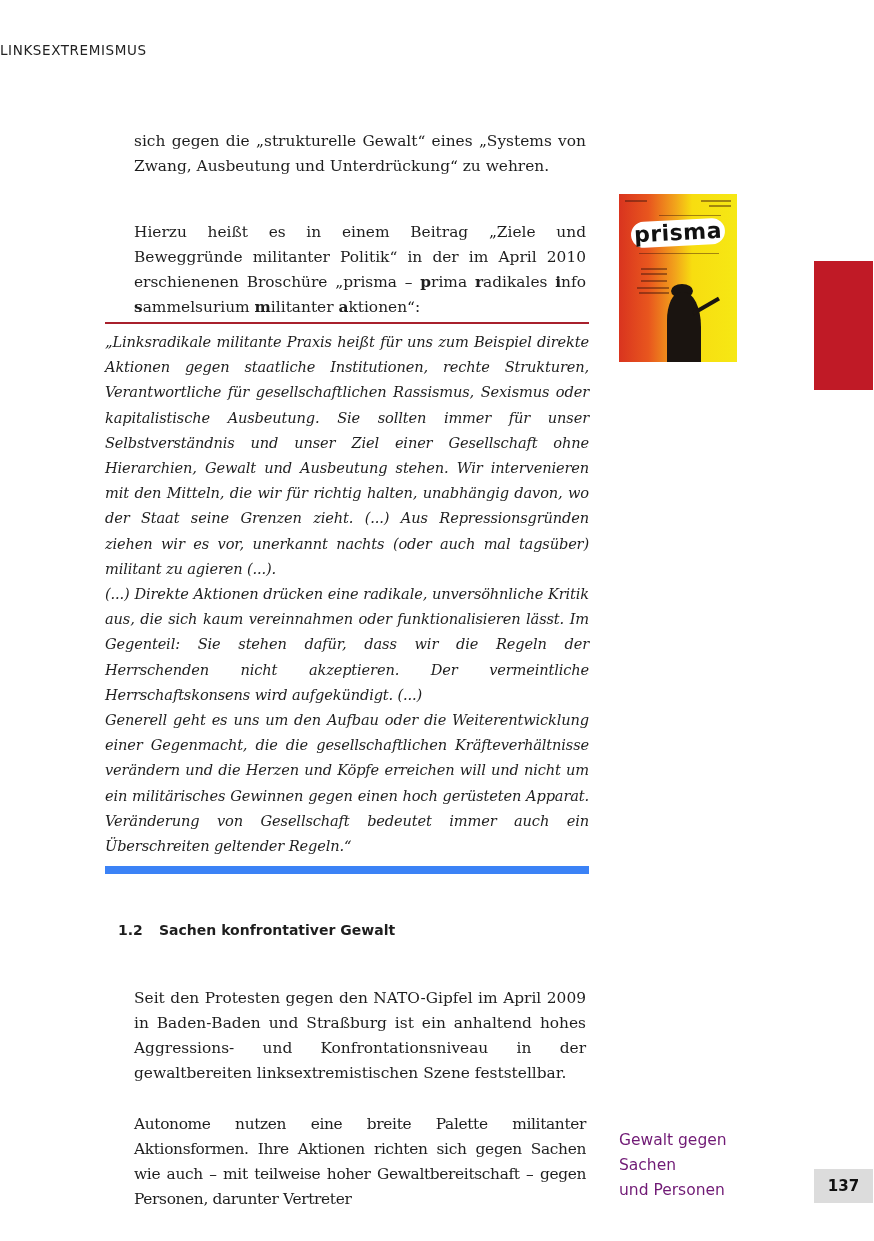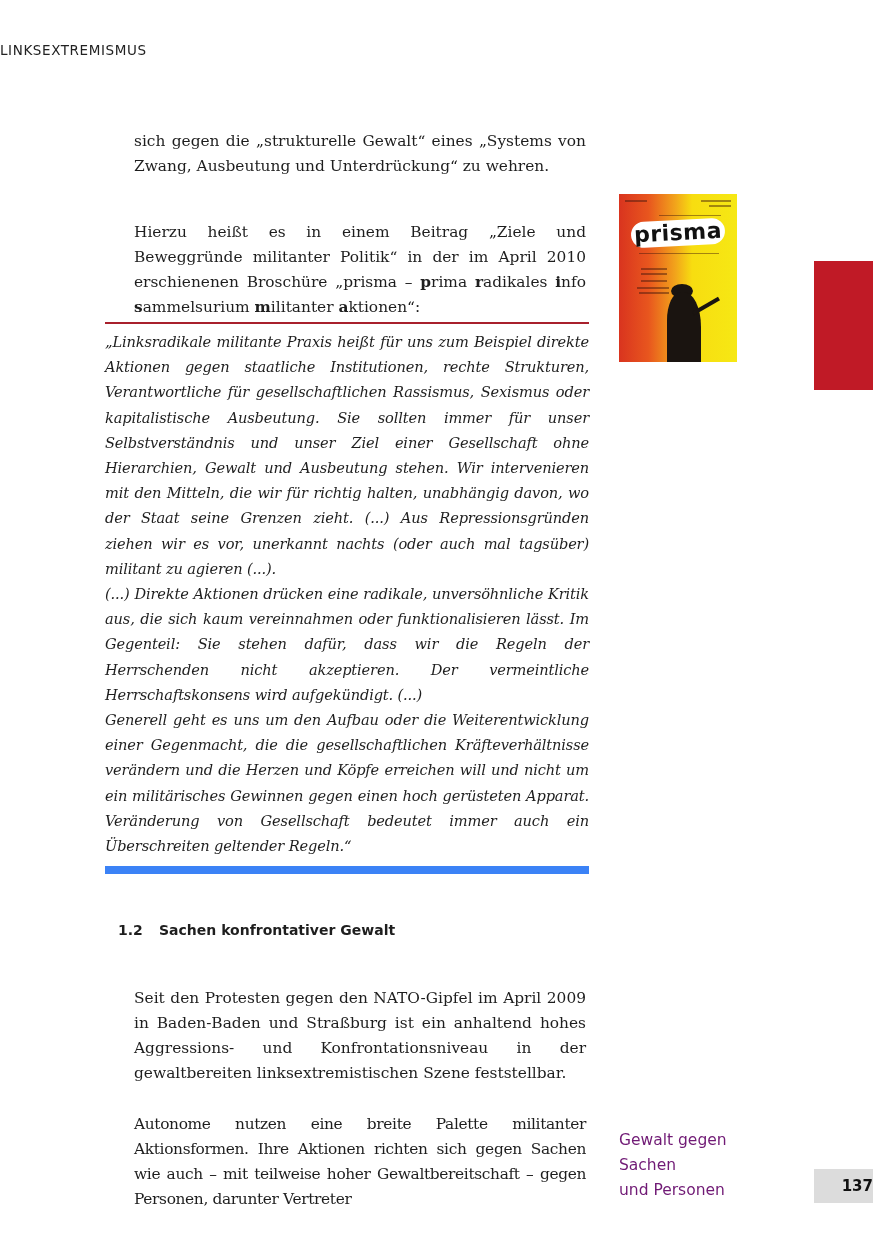--- a/index.html
+++ b/index.html
@@ -37,21 +37,21 @@
   .cover .tiny { position: absolute; height: 2px; background: rgba(60,20,10,0.45); }
   .cover .figure { position: absolute; left: 48px; top: 98px; width: 34px; height: 70px;
          background: #1a1410; border-radius: 40% 50% 0 0; }
   .cover .figure-arm { position: absolute; left: 72px; top: 110px; width: 30px; height: 4px;
          background: #1a1410; transform: rotate(-30deg); }
   .cover .figure-head { position: absolute; left: 52px; top: 90px; width: 22px; height: 14px;
          background: #1a1410; border-radius: 50%; }
   .side-tab { position: absolute; left: 814px; top: 261px; width: 59px; height: 129px; background: #c01a26; }
   .page-number { position: absolute; left: 814px; top: 1169px; width: 59px; height: 34px;
          background: #dcdcdc; font-family: "DejaVu Sans", "Liberation Sans", sans-serif;
-         font-weight: bold; font-size: 15px; line-height: 34px; text-align: right; color: #111; }
+         font-weight: bold; font-size: 15px; line-height: 34px; text-align: center; color: #111; }
   b.init { font-weight: bold; }
 </style>
 </head>
 <body>
 
 <div class="running-head">LINKSEXTREMISMUS</div>
 
 <div class="body-text p1">
   <p>sich gegen die „strukturelle Gewalt“ eines „Systems von Zwang, Ausbeutung und Unterdrückung“ zu wehren.</p>
 </div>

